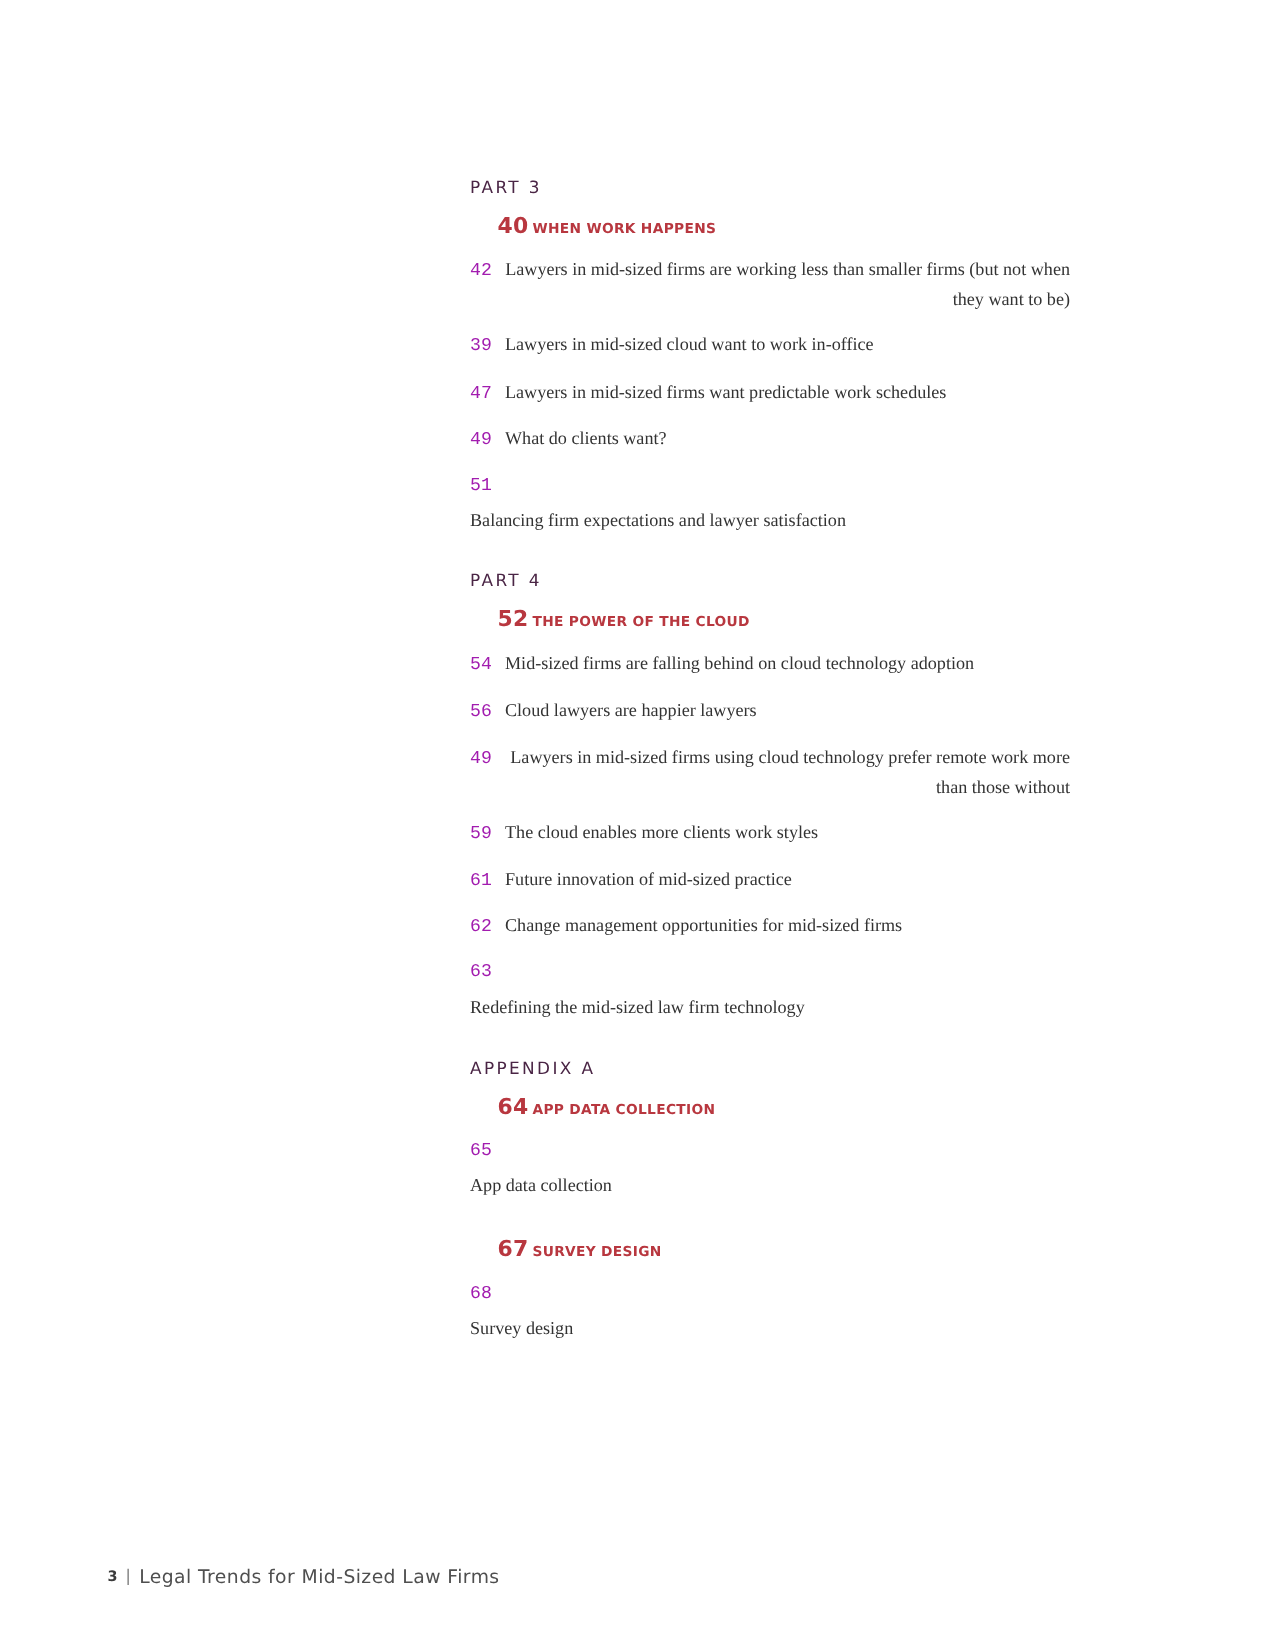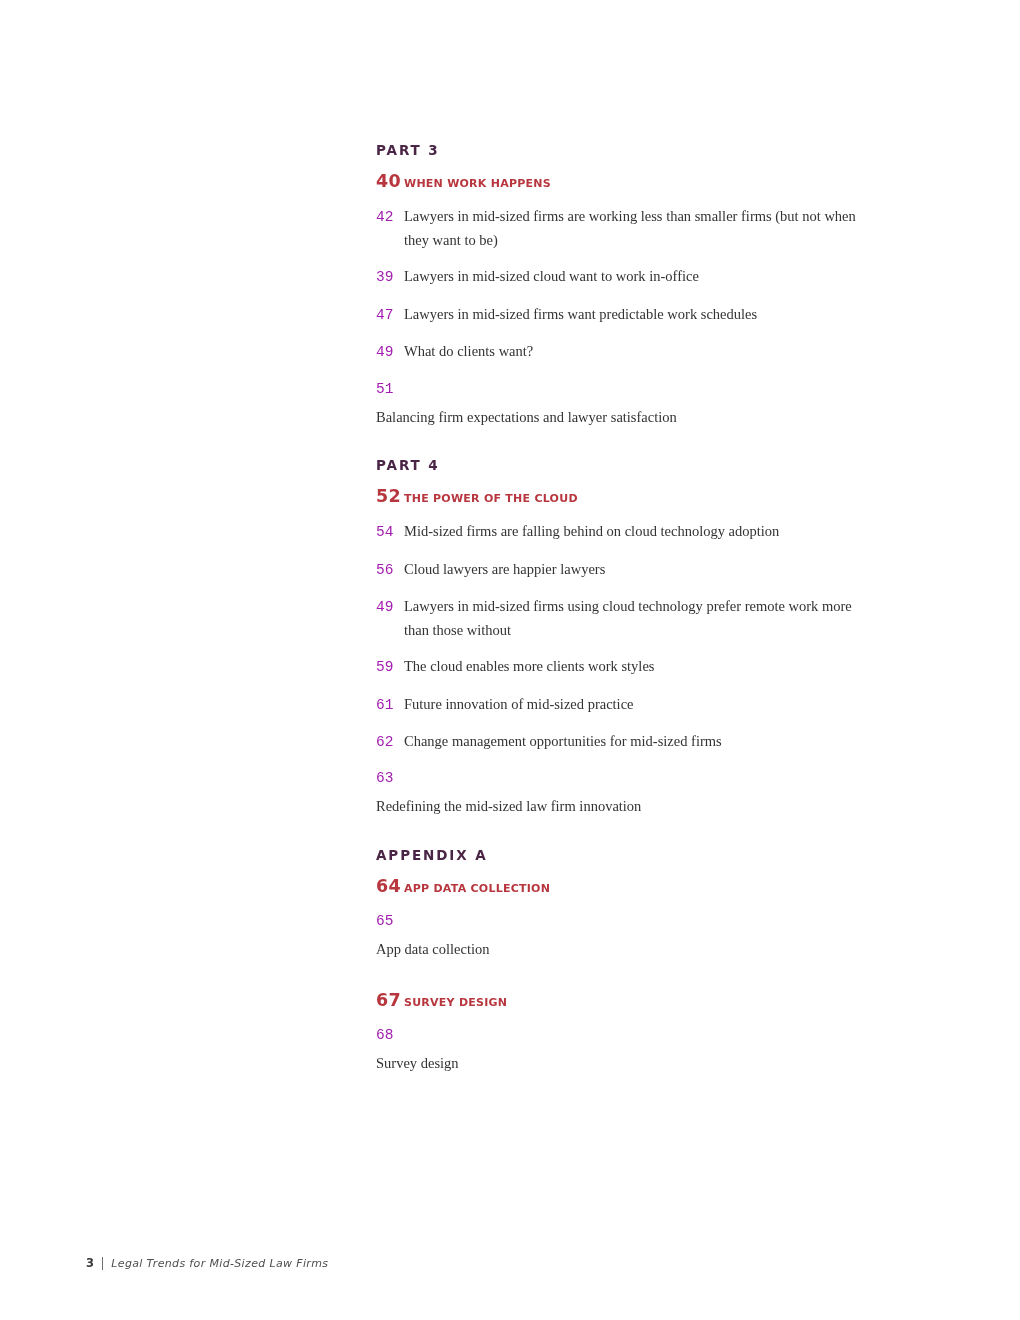--- a/index.html
+++ b/index.html
@@ -27,21 +27,21 @@
 
   .toc-group {
     margin-bottom: 29px;
   }
   .toc-group:last-child {
     margin-bottom: 0;
   }
 
   .part-label {
     font-family: "DejaVu Sans", sans-serif;
-    font-weight: 700;
+    font-weight: 400;
     font-size: 13.5px;
     letter-spacing: 1.9px;
     color: #4a2545;
     margin: 0 0 14px 0;
     text-transform: uppercase;
     line-height: 1.1;
   }
 
   .section-head {
     display: flex;
@@ -50,20 +50,21 @@
     line-height: 1.1;
   }
   .section-head .sec-num {
     font-family: "DejaVu Sans", sans-serif;
     font-weight: 700;
     font-size: 17.5px;
     color: #b8373f;
     width: 28px;
     flex: 0 0 28px;
     letter-spacing: 0.2px;
+    margin-left: 22px;
   }
   .section-head .sec-title {
     font-family: "DejaVu Sans", sans-serif;
     font-weight: 700;
     font-size: 11px;
     color: #b8373f;
     letter-spacing: 0.25px;
     text-transform: uppercase;
   }
 
@@ -83,20 +84,21 @@
     width: 28px;
     flex: 0 0 28px;
     line-height: 1.62;
   }
   .entry .ent-text {
     font-family: "Liberation Serif", serif;
     font-size: 14.5px;
     color: #333333;
     line-height: 1.62;
     max-width: 452px;
+    text-align: right;
   }
 
   
   .footer {
     position: absolute;
     left: 86px;
     bottom: 50px;
     display: flex;
     align-items: center;
     font-family: "DejaVu Sans", sans-serif;
@@ -107,24 +109,23 @@
     color: #3b3b3b;
     letter-spacing: 0.3px;
   }
   .footer .divider {
     width: 1px;
     height: 13px;
     background: #6f6f6f;
     margin: 0 8px;
   }
   .footer .ftitle {
-    font-size: 11px;
+    font-size: 15px;
     color: #4f4f4f;
     letter-spacing: 0.35px;
-    font-style: italic;
   }
 </style>
 </head>
 <body>
 
 <div class="page">
 
   <div class="toc">
 
     <div class="toc-group">
@@ -180,21 +181,21 @@
       <div class="entry">
         <span class="ent-num">61</span>
         <span class="ent-text">Future innovation of mid-sized practice</span>
       </div>
       <div class="entry">
         <span class="ent-num">62</span>
         <span class="ent-text">Change management opportunities for mid-sized firms</span>
       </div>
       <div class="entry">
         <span class="ent-num">63</span>
-        <span class="ent-text">Redefining the mid-sized law firm innovation</span>
+        <span class="ent-text">Redefining the mid-sized law firm technology</span>
       </div>
     </div>
 
     <div class="toc-group">
       <div class="part-label">APPENDIX A</div>
       <div class="section-head">
         <span class="sec-num">64</span>
         <span class="sec-title">APP DATA COLLECTION</span>
       </div>
       <div class="entry">

